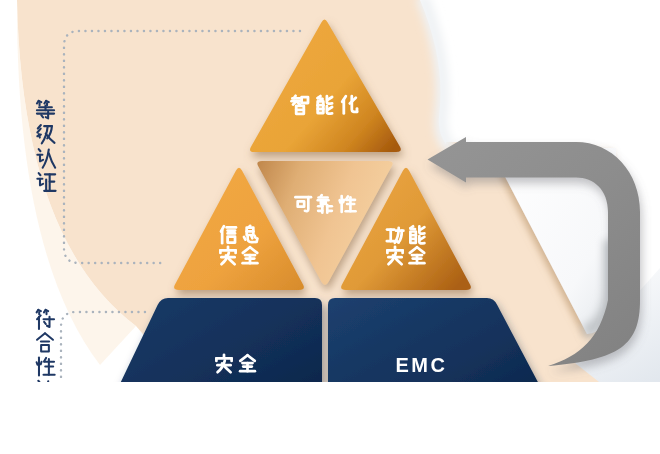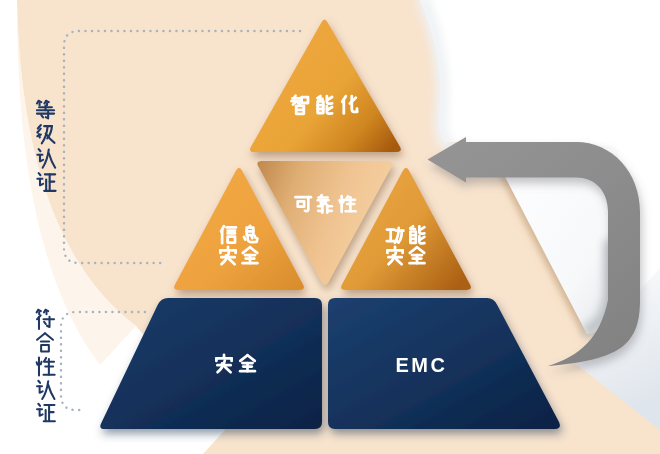--- a/index.html
+++ b/index.html
@@ -1,16 +1,16 @@
 <!DOCTYPE html>
 <html><head>
 <meta charset="utf-8">
 <style>
 html,body{margin:0;padding:0;background:#fff;}
-#stage{position:relative;width:660px;height:454px;overflow:hidden;font-family:"Liberation Sans",sans-serif;}
+#stage{position:relative;width:660px;height:382px;overflow:hidden;font-family:"Liberation Sans",sans-serif;}
 </style>
 </head>
 <body>
 <div id="stage">
 <svg width="660" height="454" viewBox="0 0 660 454">
 <defs>
 <linearGradient id="gTop" x1="0" y1="0.15" x2="1" y2="0.9">
  <stop offset="0" stop-color="#f0a840"></stop>
           <stop offset="0.55" stop-color="#e9a437"></stop>
           <stop offset="0.8" stop-color="#cf8520"></stop>

